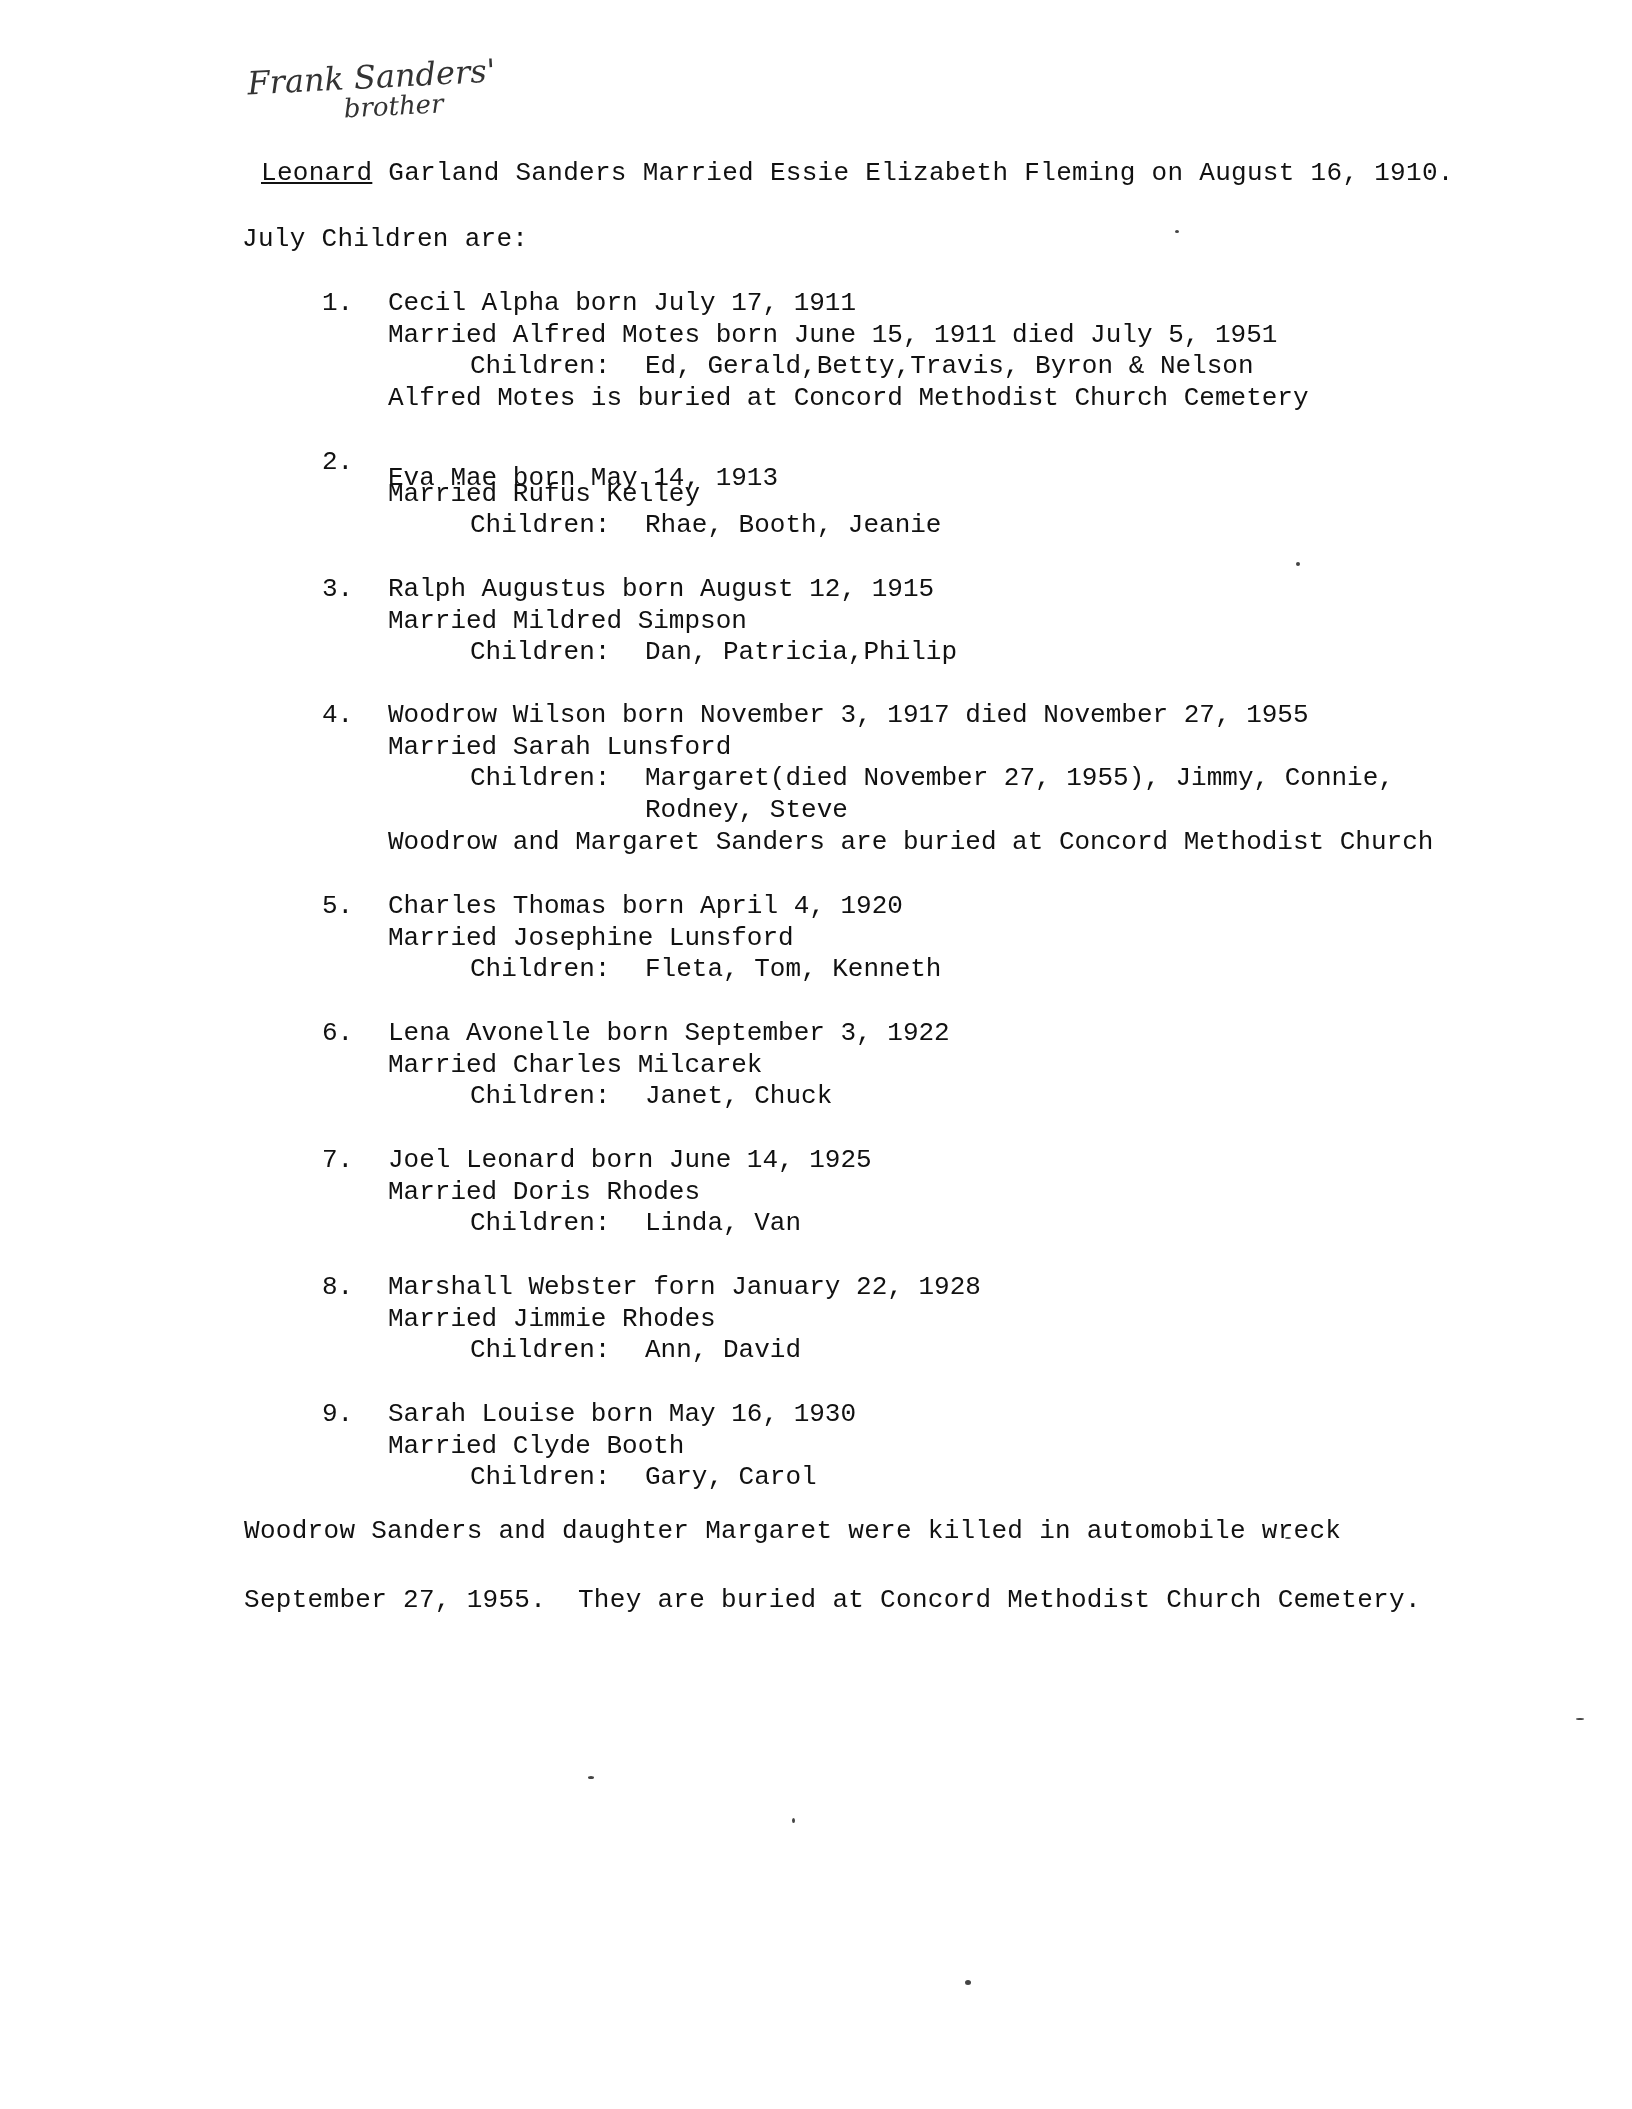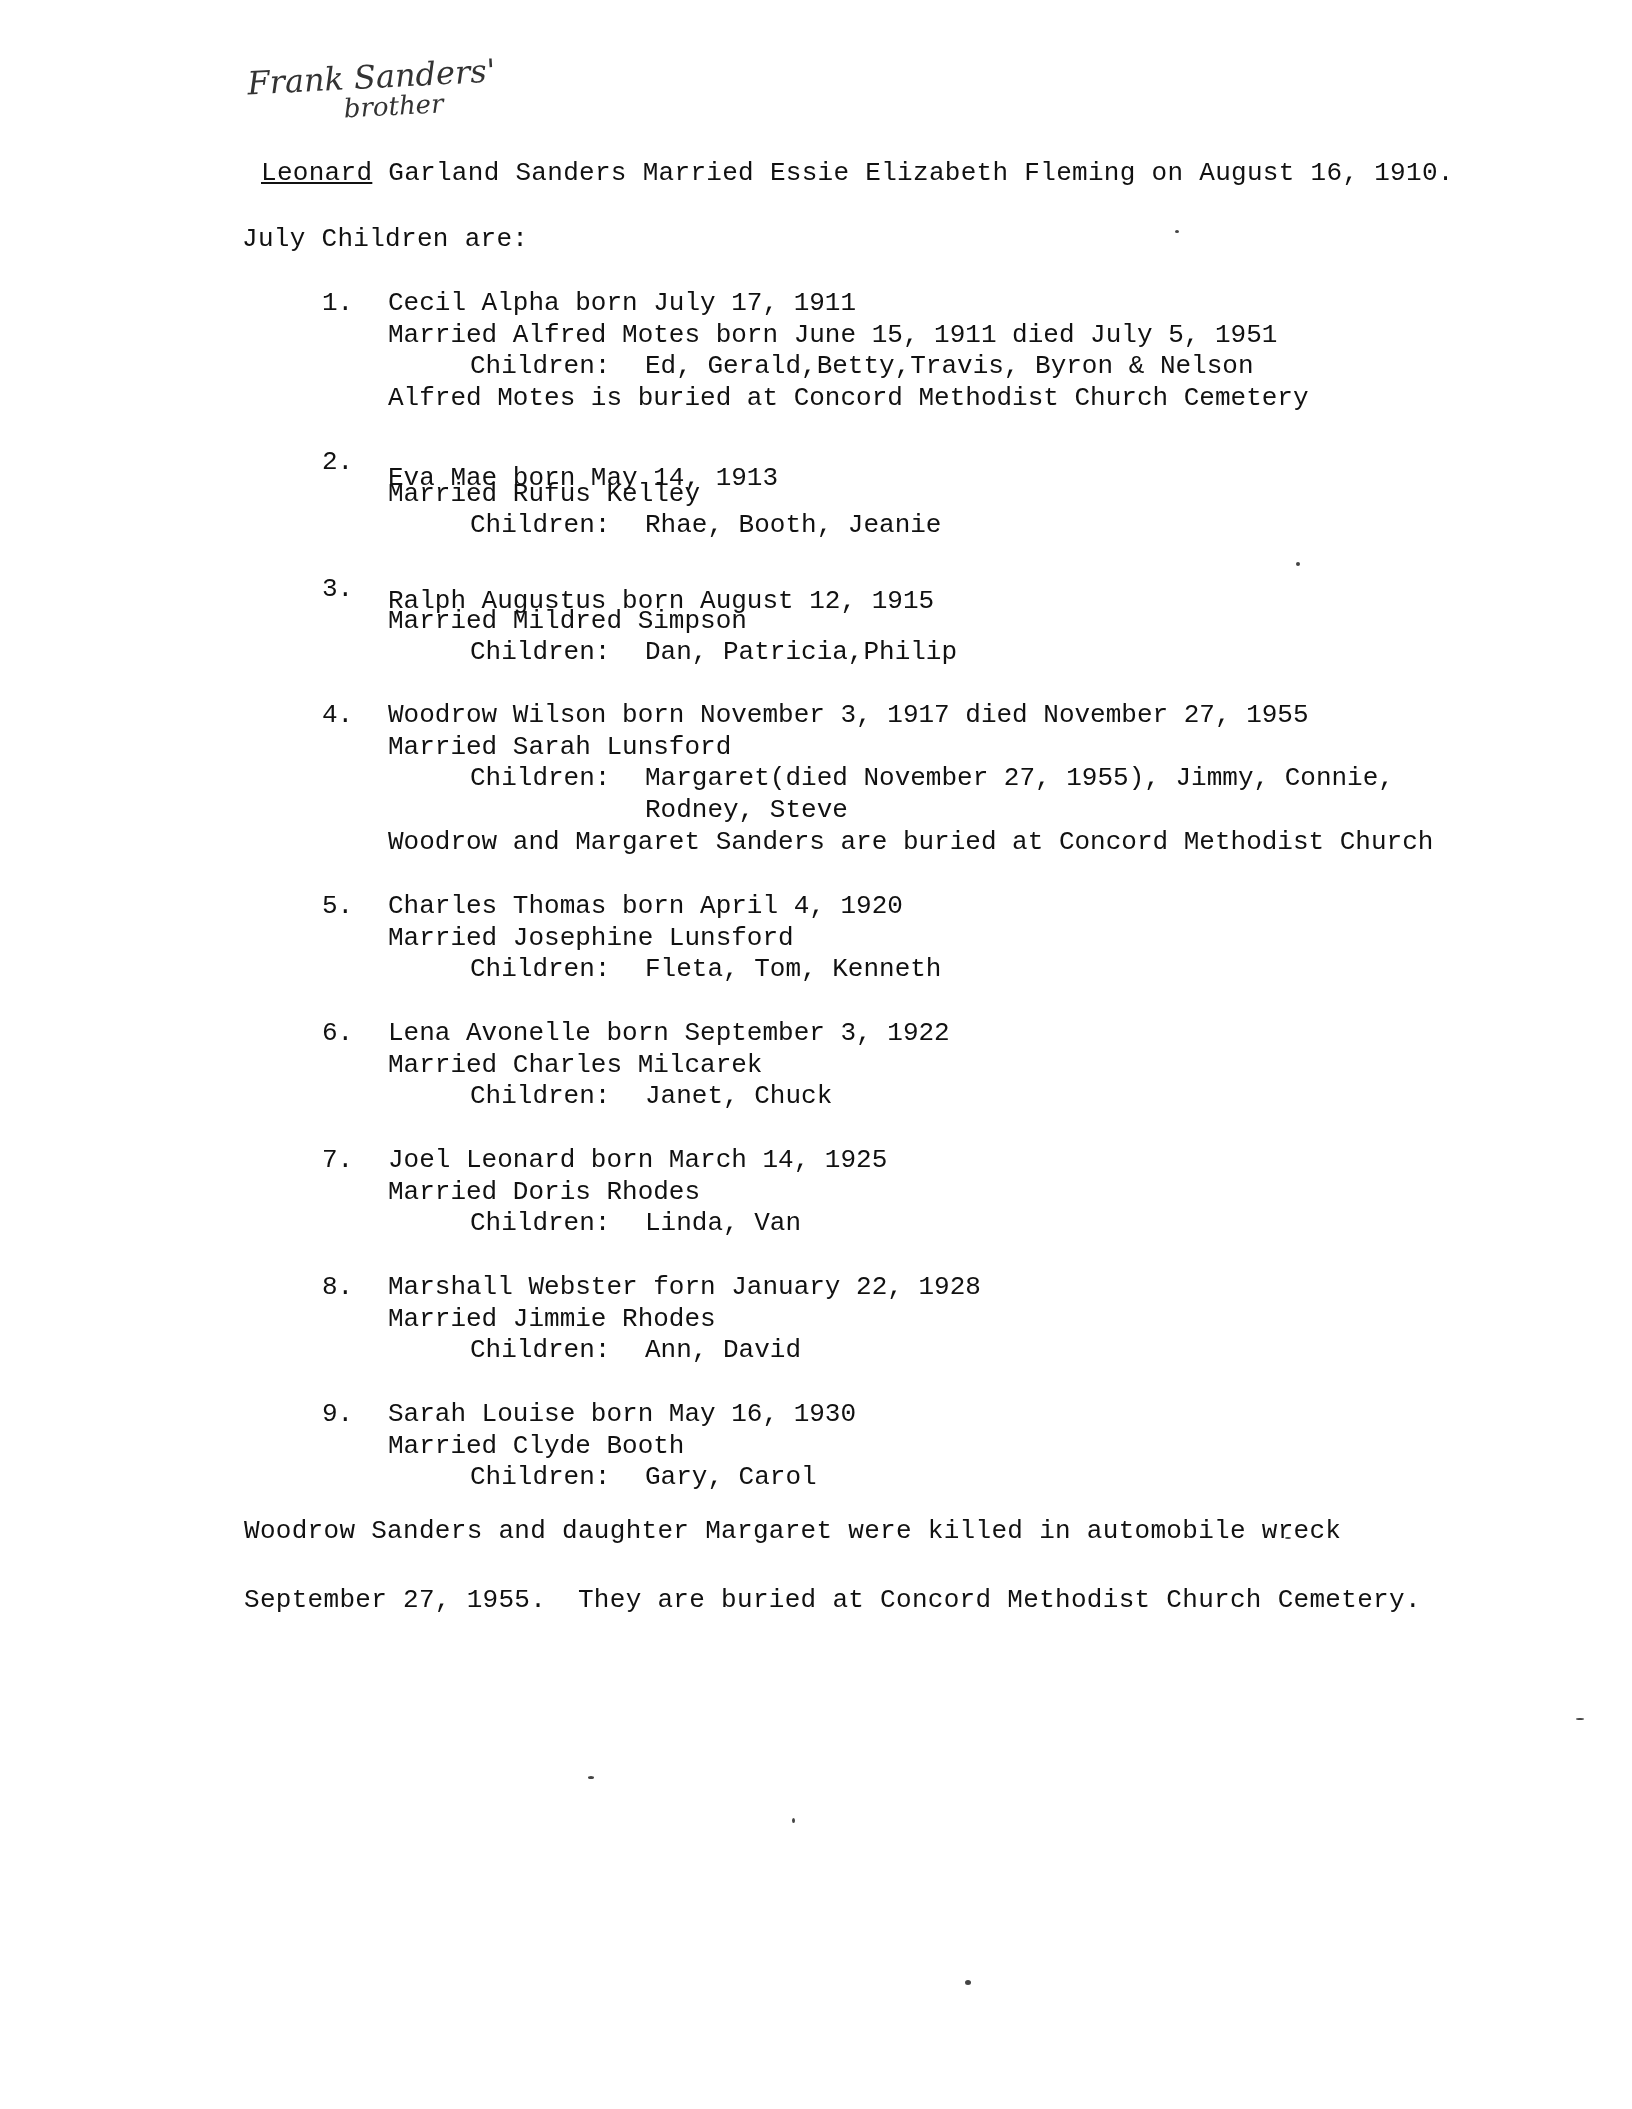--- a/index.html
+++ b/index.html
@@ -41,21 +41,21 @@
 <div class="item" style="top:447px;">
   <span class="num">2.</span>
   <span class="row" style="top:16px">Eva Mae born May 14, 1913</span>
   <span class="row" style="top:32px">Married Rufus Kelley</span>
   <span class="row ind" style="top:63px">Children:</span>
   <span class="row ind2" style="top:63px">Rhae, Booth, Jeanie</span>
 </div>
 
 <div class="item" style="top:574px;">
   <span class="num">3.</span>
-  <span class="row" style="top:12px">Ralph Augustus born August 12, 1915</span>
+  <span class="row" style="top:0">Ralph Augustus born August 12, 1915</span>
   <span class="row" style="top:32px">Married Mildred Simpson</span>
   <span class="row ind" style="top:63px">Children:</span>
   <span class="row ind2" style="top:63px">Dan, Patricia,Philip</span>
 </div>
 
 <div class="item" style="top:700px;">
   <span class="num">4.</span>
   <span class="row" style="top:0">Woodrow Wilson born November 3, 1917 died November 27, 1955</span>
   <span class="row" style="top:32px">Married Sarah Lunsford</span>
   <span class="row ind" style="top:63px">Children:</span>
@@ -75,21 +75,21 @@
 <div class="item" style="top:1018px;">
   <span class="num">6.</span>
   <span class="row" style="top:0">Lena Avonelle born September 3, 1922</span>
   <span class="row" style="top:32px">Married Charles Milcarek</span>
   <span class="row ind" style="top:63px">Children:</span>
   <span class="row ind2" style="top:63px">Janet, Chuck</span>
 </div>
 
 <div class="item" style="top:1145px;">
   <span class="num">7.</span>
-  <span class="row" style="top:0">Joel Leonard born March 14, 1925</span>
+  <span class="row" style="top:0">Joel Leonard born June 14, 1925</span>
   <span class="row" style="top:32px">Married Doris Rhodes</span>
   <span class="row ind" style="top:63px">Children:</span>
   <span class="row ind2" style="top:63px">Linda, Van</span>
 </div>
 
 <div class="item" style="top:1272px;">
   <span class="num">8.</span>
   <span class="row" style="top:0">Marshall Webster forn January 22, 1928</span>
   <span class="row" style="top:32px">Married Jimmie Rhodes</span>
   <span class="row ind" style="top:63px">Children:</span>

